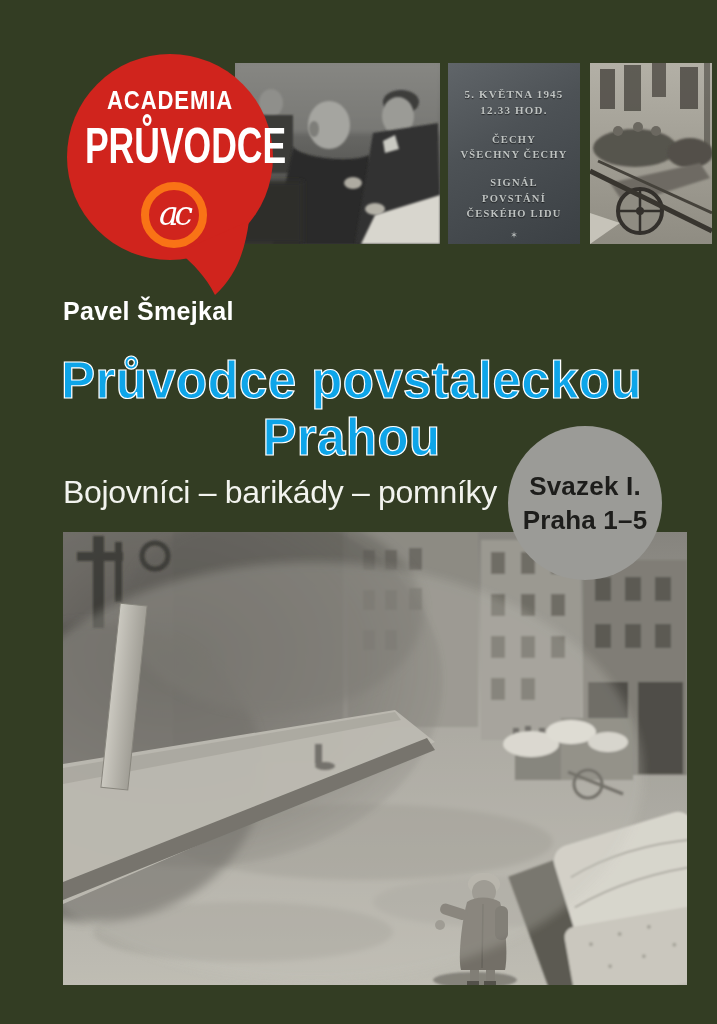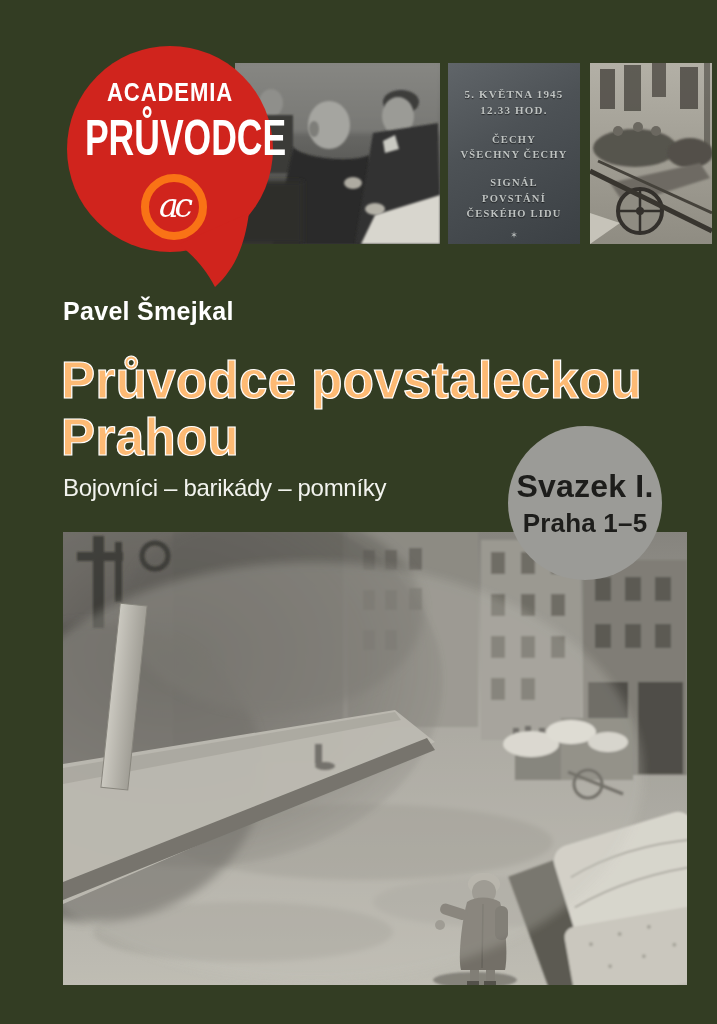--- a/index.html
+++ b/index.html
@@ -17,46 +17,46 @@
        color:#c9cdcb;text-align:center;box-sizing:border-box;padding-top:24px;}
   .sp3{left:590px;width:122px;background:#a8a59b;}
   .plaque-line{font-family:"Liberation Serif",serif;font-weight:bold;
        letter-spacing:1.2px;line-height:1.45;text-shadow:0 1px 1px rgba(0,0,0,.65);
        opacity:.92;}
   .plq-lg{font-size:11px;}
   .plq-md{font-size:10.5px;}
   .plq-gap{height:13px;}
   .plaque-star{margin-top:9px;font-size:9px;opacity:.85;}
   
-  .badge{position:absolute;left:55px;top:37px;width:230px;height:260px;z-index:30;}
+  .badge{position:absolute;left:55px;top:45px;width:230px;height:260px;z-index:30;}
   .badge svg{position:absolute;left:0;top:0;}
   .badge-academia{position:absolute;left:0;top:40px;width:230px;text-align:center;
       color:#fff;font-weight:bold;font-size:26px;letter-spacing:1px;
       transform:scaleX(.85);}
   .badge-pruvodce{position:absolute;left:0;top:73px;width:230px;text-align:center;
       color:#fff;font-weight:bold;font-size:48px;letter-spacing:0;
       transform:scale(.74,1.05);}
   .badge-logo{position:absolute;left:86px;top:137px;width:50px;height:50px;
       border:8px solid #f97316;border-radius:50%;color:#fff;text-align:center;
       font-family:"DejaVu Serif",serif;font-style:italic;font-size:33px;
       line-height:48px;letter-spacing:-4px;}
   
   .author{position:absolute;left:63px;top:297px;color:#fff;
       font-size:25px;font-weight:bold;letter-spacing:.3px;z-index:25;}
-  .title{position:absolute;left:61px;top:352px;margin:0;color:#fdba74;
+  .title{position:absolute;left:61px;top:352px;margin:0;color:#0ea5e9;
       font-size:51px;font-weight:bold;line-height:1.12;letter-spacing:.4px;
-      -webkit-text-stroke:1.2px #ffffff;z-index:25;}
+      -webkit-text-stroke:1.2px #ffffff;z-index:25;text-align:center;}
   .subtitle{position:absolute;left:63px;top:474px;color:#f2f3ee;
-      font-size:24px;font-weight:normal;letter-spacing:-.3px;z-index:25;}
+      font-size:32px;font-weight:normal;letter-spacing:-.3px;z-index:25;}
   
   .volume{position:absolute;left:508px;top:426px;width:154px;height:154px;
       border-radius:50%;background:#9b9b97;z-index:40;
       display:flex;flex-direction:column;align-items:center;justify-content:center;
       color:#1d1d1b;text-align:center;}
-  .volume-main{font-size:32px;font-weight:bold;letter-spacing:.2px;}
+  .volume-main{font-size:26px;font-weight:bold;letter-spacing:.2px;}
   .volume-sub{font-size:26px;font-weight:bold;margin-top:3px;letter-spacing:.2px;}
   
   .main-photo{position:absolute;left:63px;top:532px;width:624px;height:453px;
       background:#a5a39b;overflow:hidden;z-index:20;}
 </style>
 </head>
 <body>
 
 <div class="cover">
 

